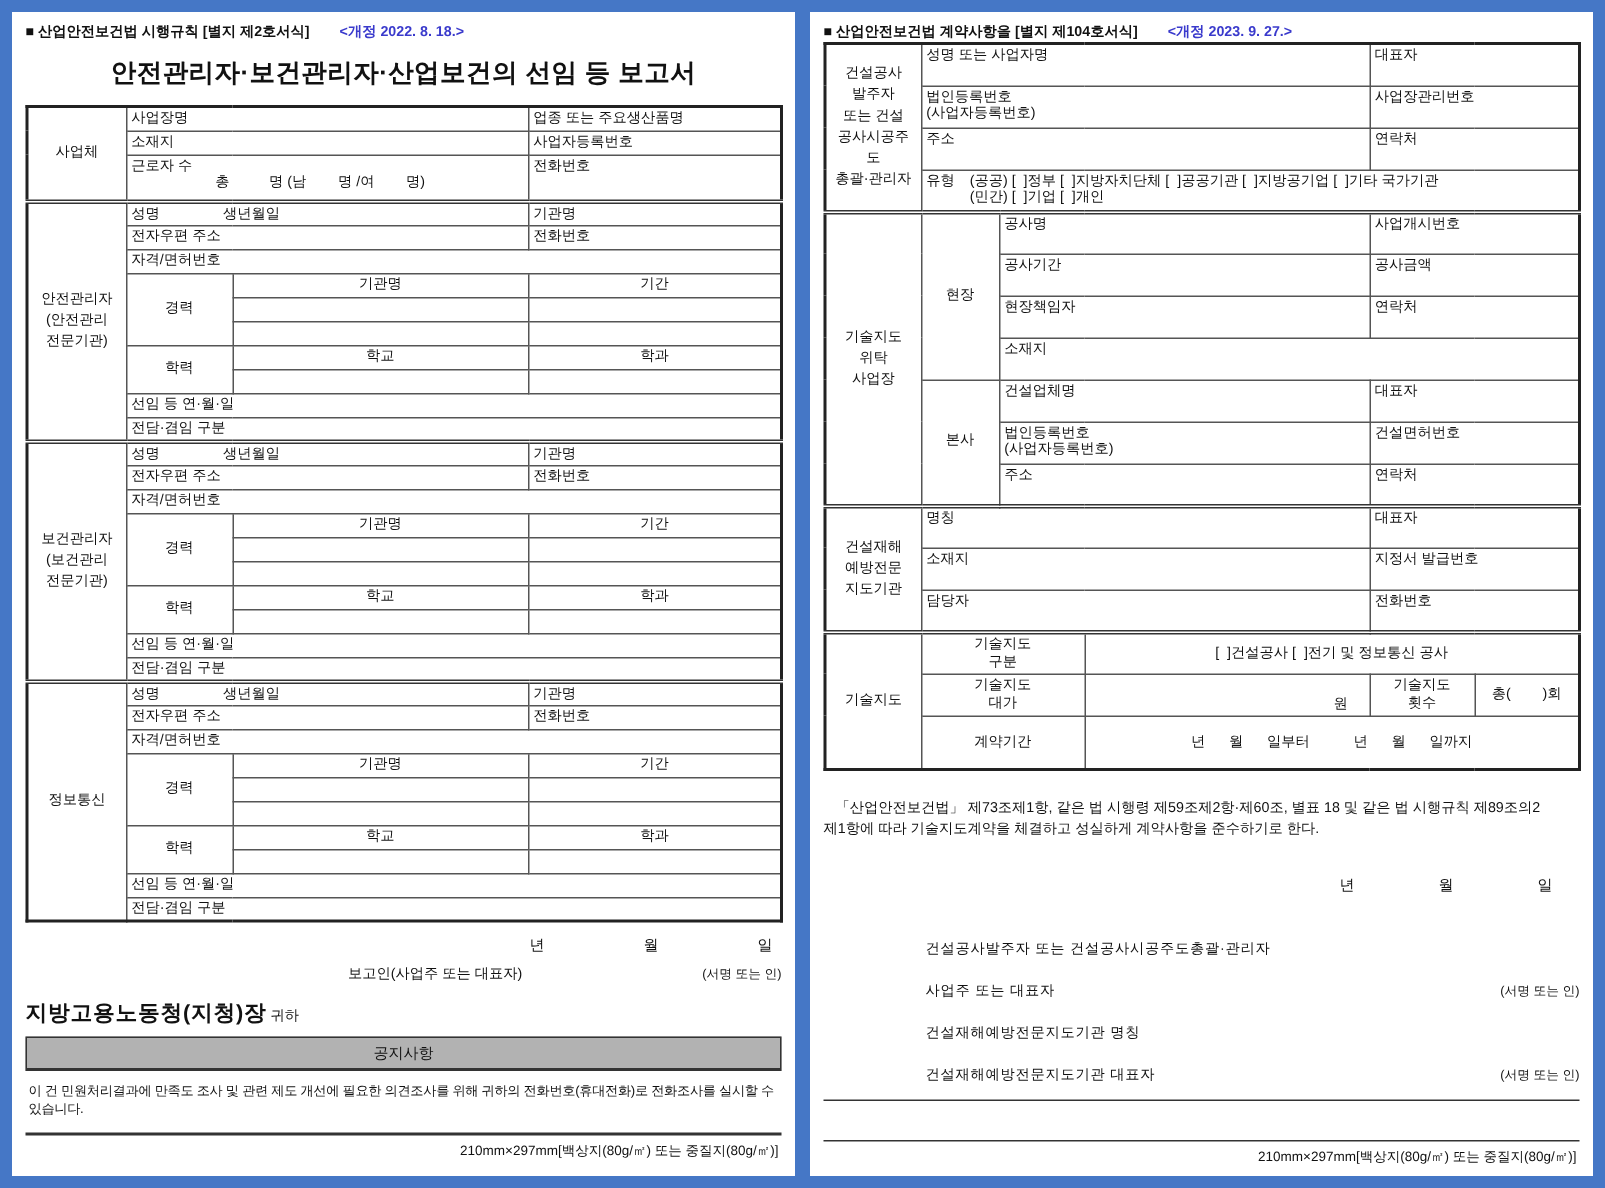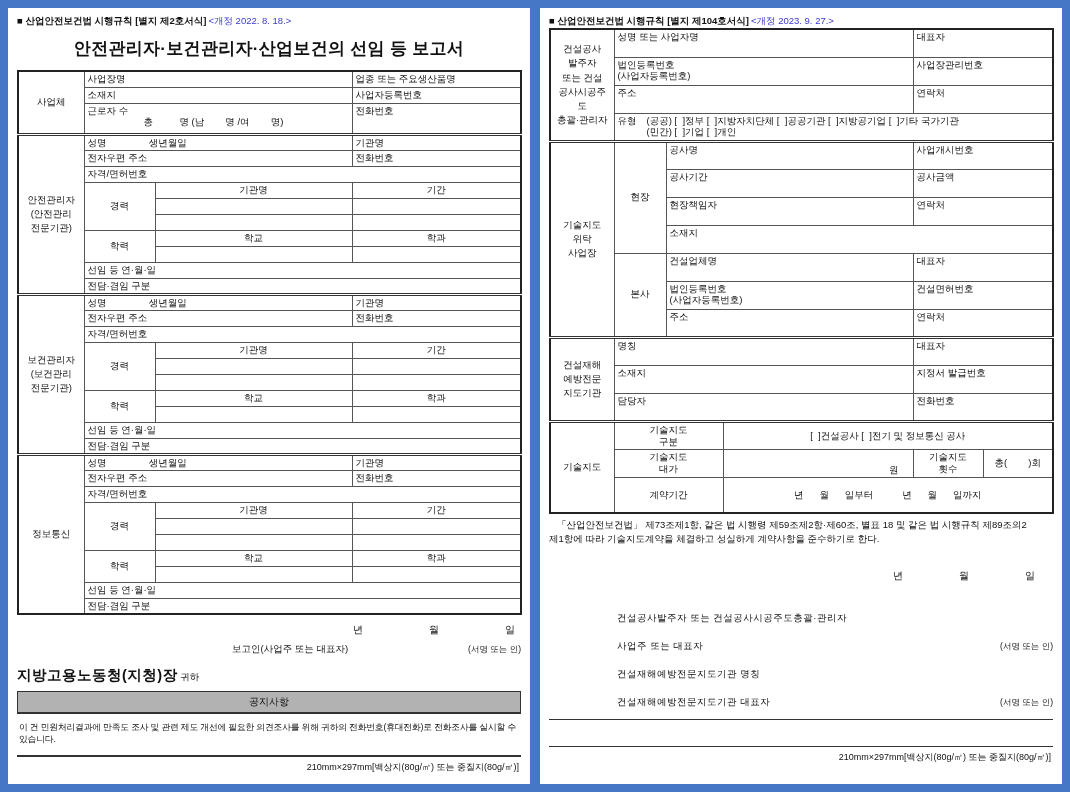--- a/index.html
+++ b/index.html
@@ -2,21 +2,21 @@
 <html><head>
 <meta charset="utf-8">
 <style>
   * { margin:0; padding:0; box-sizing:border-box; }
   html,body { width:1070px; height:792px; }
   body { background:#4577c6; font-family:"Liberation Sans","DejaVu Sans",sans-serif; overflow:hidden; }
   .frame { display:flex; gap:10px; padding:8px; height:100%; }
   .page { background:#ffffff; flex:1; padding:7px 9px 6px; display:flex; flex-direction:column; color:#111; overflow:hidden; }
 
   .ref-line { font-size:9.5px; font-weight:bold; white-space:nowrap; }
-  .revision { color:#3a3acc; margin-left:2px; font-weight:normal; }
+  .revision { color:#3a3acc; margin-left:20px; font-weight:bold; }
   .form-title { text-align:center; font-size:17px; font-weight:bold; letter-spacing:0.3px; margin:9px 0 10px; }
 
   table { border-collapse:collapse; width:100%; table-layout:fixed; border:2px solid #222; }
   td { border:1px solid #555; font-size:9.5px; padding:1px 3px; vertical-align:top; overflow:hidden; line-height:1.2; }
   .dsep td { border-top:3px double #333; }
   .seclabel { text-align:center; vertical-align:middle; font-size:9.5px; line-height:1.5; }
   .center { text-align:center; vertical-align:middle; }
   .right { text-align:right; vertical-align:bottom; }
   .pre { white-space:pre; }
 
@@ -36,21 +36,21 @@
   .reporter-line .name { margin-left:215px; }
   .sign-note { margin-left:auto; font-size:8.5px; white-space:nowrap; }
   .recipient-line { margin-top:10px; font-size:9.5px; }
   .recipient-line .big { font-size:14.5px; font-weight:bold; letter-spacing:0.5px;margin-top:40px; }
   .notice-band { margin-top:6px; background:#b2b2b2; border:1px solid #333; border-bottom:2px solid #333; text-align:center; font-size:10px; padding:3px 0; color:#111; }
   .notice-body { font-size:8.8px; padding:8px 2px 9px; letter-spacing:-0.2px; }
   .hr-strong { border-top:2px solid #333; }
   .hr-thin { border-top:1.5px solid #333; }
   .paper-spec { text-align:right; font-size:9px; padding:4px 2px 0; }
 
-  .agree-par { font-size:9.5px; line-height:1.5; margin-top:4px; text-indent:8px; word-break:keep-all; }
+  .agree-par { font-size:9.5px; line-height:1.5; margin-top:18px; text-indent:8px; word-break:keep-all; }
   .sig-block { margin-top:14px; }
   .sig-line { display:flex; align-items:baseline; font-size:9.5px; margin-top:15px; }
   .sig-line .lbl { margin-left:68px; letter-spacing:0.5px; }
   .gap28 { height:26px; }
   .typecell { display:flex; gap:10px; }
   .twoline div { line-height:1.25; }
 </style>
 </head>
 <body>
 
@@ -250,21 +250,21 @@
 
     <div class="notice-band">공지사항</div>
     <div class="notice-body">이 건 민원처리결과에 만족도 조사 및 관련 제도 개선에 필요한 의견조사를 위해 귀하의 전화번호(휴대전화)로 전화조사를 실시할 수 있습니다.</div>
 
     <div class="hr-strong"></div>
     <div class="paper-spec">210mm×297mm[백상지(80g/㎡) 또는 중질지(80g/㎡)]</div>
   </div>
 
   <div class="page">
     <div class="ref-line">
-      <span>■ 산업안전보건법 시행규칙 [별지 제104호서식]</span><span class="revision">&lt;개정 2023. 9. 27.&gt;</span>
+      <span>■ 산업안전보건법 계약사항을 [별지 제104호서식]</span><span class="revision">&lt;개정 2023. 9. 27.&gt;</span>
     </div>
 
     <table class="rt">
       <colgroup>
           <col style="width:64px">
           <col style="width:52px">
           <col style="width:57px">
           <col style="width:190px">
           <col style="width:70px">
           <col style="width:70px">

